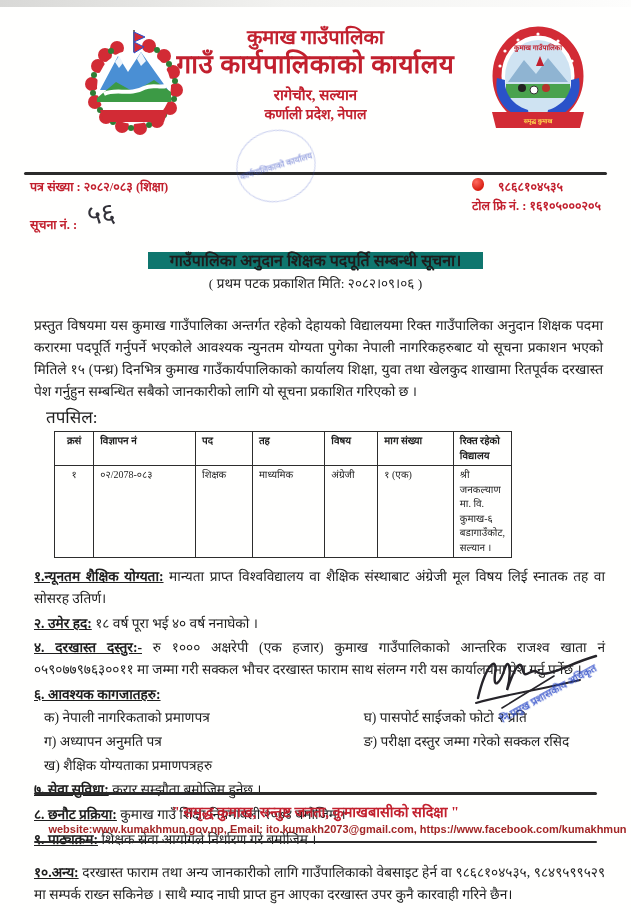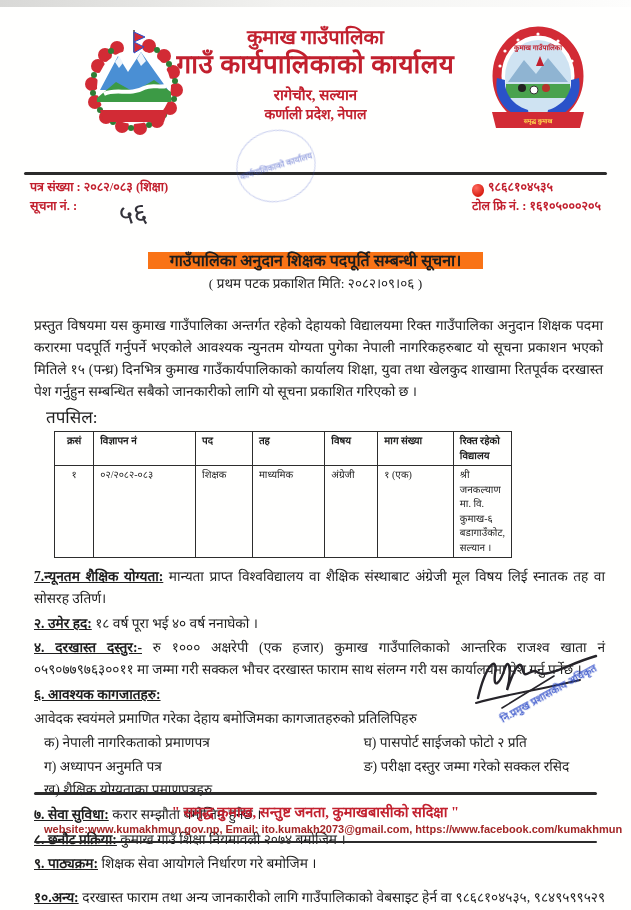--- a/index.html
+++ b/index.html
@@ -20,39 +20,39 @@
   .head-center{text-align:center;color:#c2202e;line-height:1.18;}
   .head-line1{font-size:20px;font-weight:bold;}
   .head-line2{font-size:26px;font-weight:bold;letter-spacing:.5px;}
   .head-line3{font-size:15px;font-weight:bold;margin-top:7px;}
   .head-line4{font-size:14px;font-weight:bold;margin-top:2px;}
 
   .divider{height:3px;background:#2b2b2b;margin:4px 24px 0 24px;border-radius:2px;}
 
   .ref-row{display:flex;justify-content:space-between;margin:3px 30px 0 30px;}
   .ref-left,.ref-right{color:#c2202e;font-weight:bold;font-size:12.5px;line-height:1.55;}
-  .notice-no-line{display:flex;align-items:flex-start;gap:32px;}
+  .notice-no-line{display:flex;align-items:flex-end;}
   .handwritten{display:inline-block;margin-left:10px;margin-top:-4px;
     font-family:"DejaVu Sans",sans-serif;font-weight:400;color:#33323a;
     font-size:27px;transform:rotate(-7deg);}
-  .phone-line{display:flex;align-items:flex-end;gap:4px;}
+  .phone-line{display:flex;align-items:flex-start;gap:14px;}
   .phone-icon{width:12px;height:13px;border-radius:50% 50% 55% 55%;
     background:radial-gradient(circle at 35% 30%,#ff6a5e,#d81e12 70%);
     display:inline-block;}
 
   .office-stamp{position:absolute;left:236px;top:130px;width:78px;height:70px;
     transform:rotate(-17deg);opacity:.62;filter:blur(.3px);z-index:4;
     border:1.5px solid rgba(62,84,198,.45);border-radius:50%;
     display:flex;align-items:center;justify-content:center;text-align:center;
     color:rgba(62,84,198,.8);font-size:8.5px;font-weight:bold;line-height:1.2;
     pointer-events:none;}
 
   
   .notice-title{text-align:center;margin-top:14px;font-size:16px;font-weight:bold;}
-  .notice-title span{background:#f97316;padding:0 22px;}
+  .notice-title span{background:#0f766e;padding:0 22px;}
   .notice-subtitle{text-align:center;font-size:13.5px;font-weight:normal;margin-top:3px;}
   .body-par{margin:23px 28px 0 34px;font-size:13.8px;line-height:1.6;text-align:justify;}
   .tapasil{margin:2px 0 0 46px;font-size:17px;}
 
   table.vacancy{border-collapse:collapse;margin:3px 0 0 54px;width:458px;
     font-size:10px;}
   table.vacancy th,table.vacancy td{border:1.4px solid #2d2d2d;padding:2px 6px;
     text-align:left;vertical-align:top;line-height:1.45;}
   table.vacancy th{font-weight:bold;}
   .c-center{text-align:center !important;}
@@ -66,21 +66,21 @@
   .signature{position:absolute;top:646px;left:468px;width:160px;height:96px;z-index:5;}
   .sig-stamp{position:absolute;left:26px;top:40px;transform:rotate(-29deg);
     color:rgba(43,74,199,.85);font-size:10.5px;font-weight:bold;white-space:nowrap;
     filter:blur(.2px);}
 
   
   .footer{position:absolute;left:0;right:0;top:792px;}
   .footer-rule{height:2.5px;background:#2b2b2b;margin:0 34px;border-radius:2px;}
   .footer-slogan{text-align:center;color:#c2202e;font-weight:bold;font-size:14.5px;
     margin:6px 0 2px 0;}
-  .footer-contact{color:#a32727;font-weight:bold;font-size:11px;
+  .footer-contact{text-align:center;color:#a32727;font-weight:bold;font-size:11px;
     margin-bottom:6px;font-family:"Liberation Sans","DejaVu Sans",sans-serif;padding-left:44px;}
 </style>
 </head>
 <body>
 
 <div class="page">
   <div class="scan-edge"></div>
 
   <div class="header">
 
@@ -210,47 +210,46 @@
         <th>पद</th>
         <th>तह</th>
         <th>विषय</th>
         <th>माग संख्या</th>
         <th>रिक्त रहेको विद्यालय</th>
       </tr>
     </thead>
     <tbody>
       <tr>
         <td class="c-center">१</td>
-        <td>०२/२०८२-०८३</td>
+        <td>०२/2078-०८३</td>
         <td>शिक्षक</td>
         <td>माध्यमिक</td>
         <td>अंग्रेजी</td>
         <td>१ (एक)</td>
         <td>श्री जनकल्याण मा. वि. कुमाख-६ बडागाउँकोट, सल्यान ।</td>
       </tr>
     </tbody>
   </table>
 
   <div class="items">
     <div class="item">
-      <span class="item-label">7.न्यूनतम शैक्षिक योग्यता:</span>
+      <span class="item-label">१.न्यूनतम शैक्षिक योग्यता:</span>
       <span>मान्यता प्राप्त विश्वविद्यालय वा शैक्षिक संस्थाबाट अंग्रेजी मूल विषय लिई स्नातक तह वा सोसरह उतिर्ण।</span>
     </div>
     <div class="item">
       <span class="item-label">२. उमेर हद:</span>
       <span>१८ वर्ष पूरा भई ४० वर्ष ननाघेको ।</span>
     </div>
     <div class="item">
       <span class="item-label">४. दरखास्त दस्तुर:-</span>
       <span>रु १००० अक्षरेपी (एक हजार)  कुमाख गाउँपालिकाको आन्तरिक राजश्व खाता नं ०५९०७७९७६३००११ मा जम्मा गरी सक्कल भौचर दरखास्त फाराम साथ संलग्न गरी यस कार्यालयमा पेश गर्नु पर्नेछ ।</span>
     </div>
     <div class="item">
       <span class="item-label">६. आवश्यक कागजातहरु:</span>
     </div>
-    <div class="item">आवेदक स्वयंमले प्रमाणित गरेका देहाय बमोजिमका कागजातहरुको प्रतिलिपिहरु</div>
     <div class="docs-grid">
       <div>
         <div class="doc-line">क) नेपाली नागरिकताको प्रमाणपत्र</div>
         <div class="doc-line">ग) अध्यापन अनुमति पत्र</div>
         <div class="doc-line">ख) शैक्षिक योग्यताका प्रमाणपत्रहरु</div>
       </div>
       <div>
         <div class="doc-line">घ) पासपोर्ट साईजको फोटो २ प्रति</div>
         <div class="doc-line">ङ) परीक्षा दस्तुर जम्मा गरेको सक्कल रसिद</div>
       </div>

